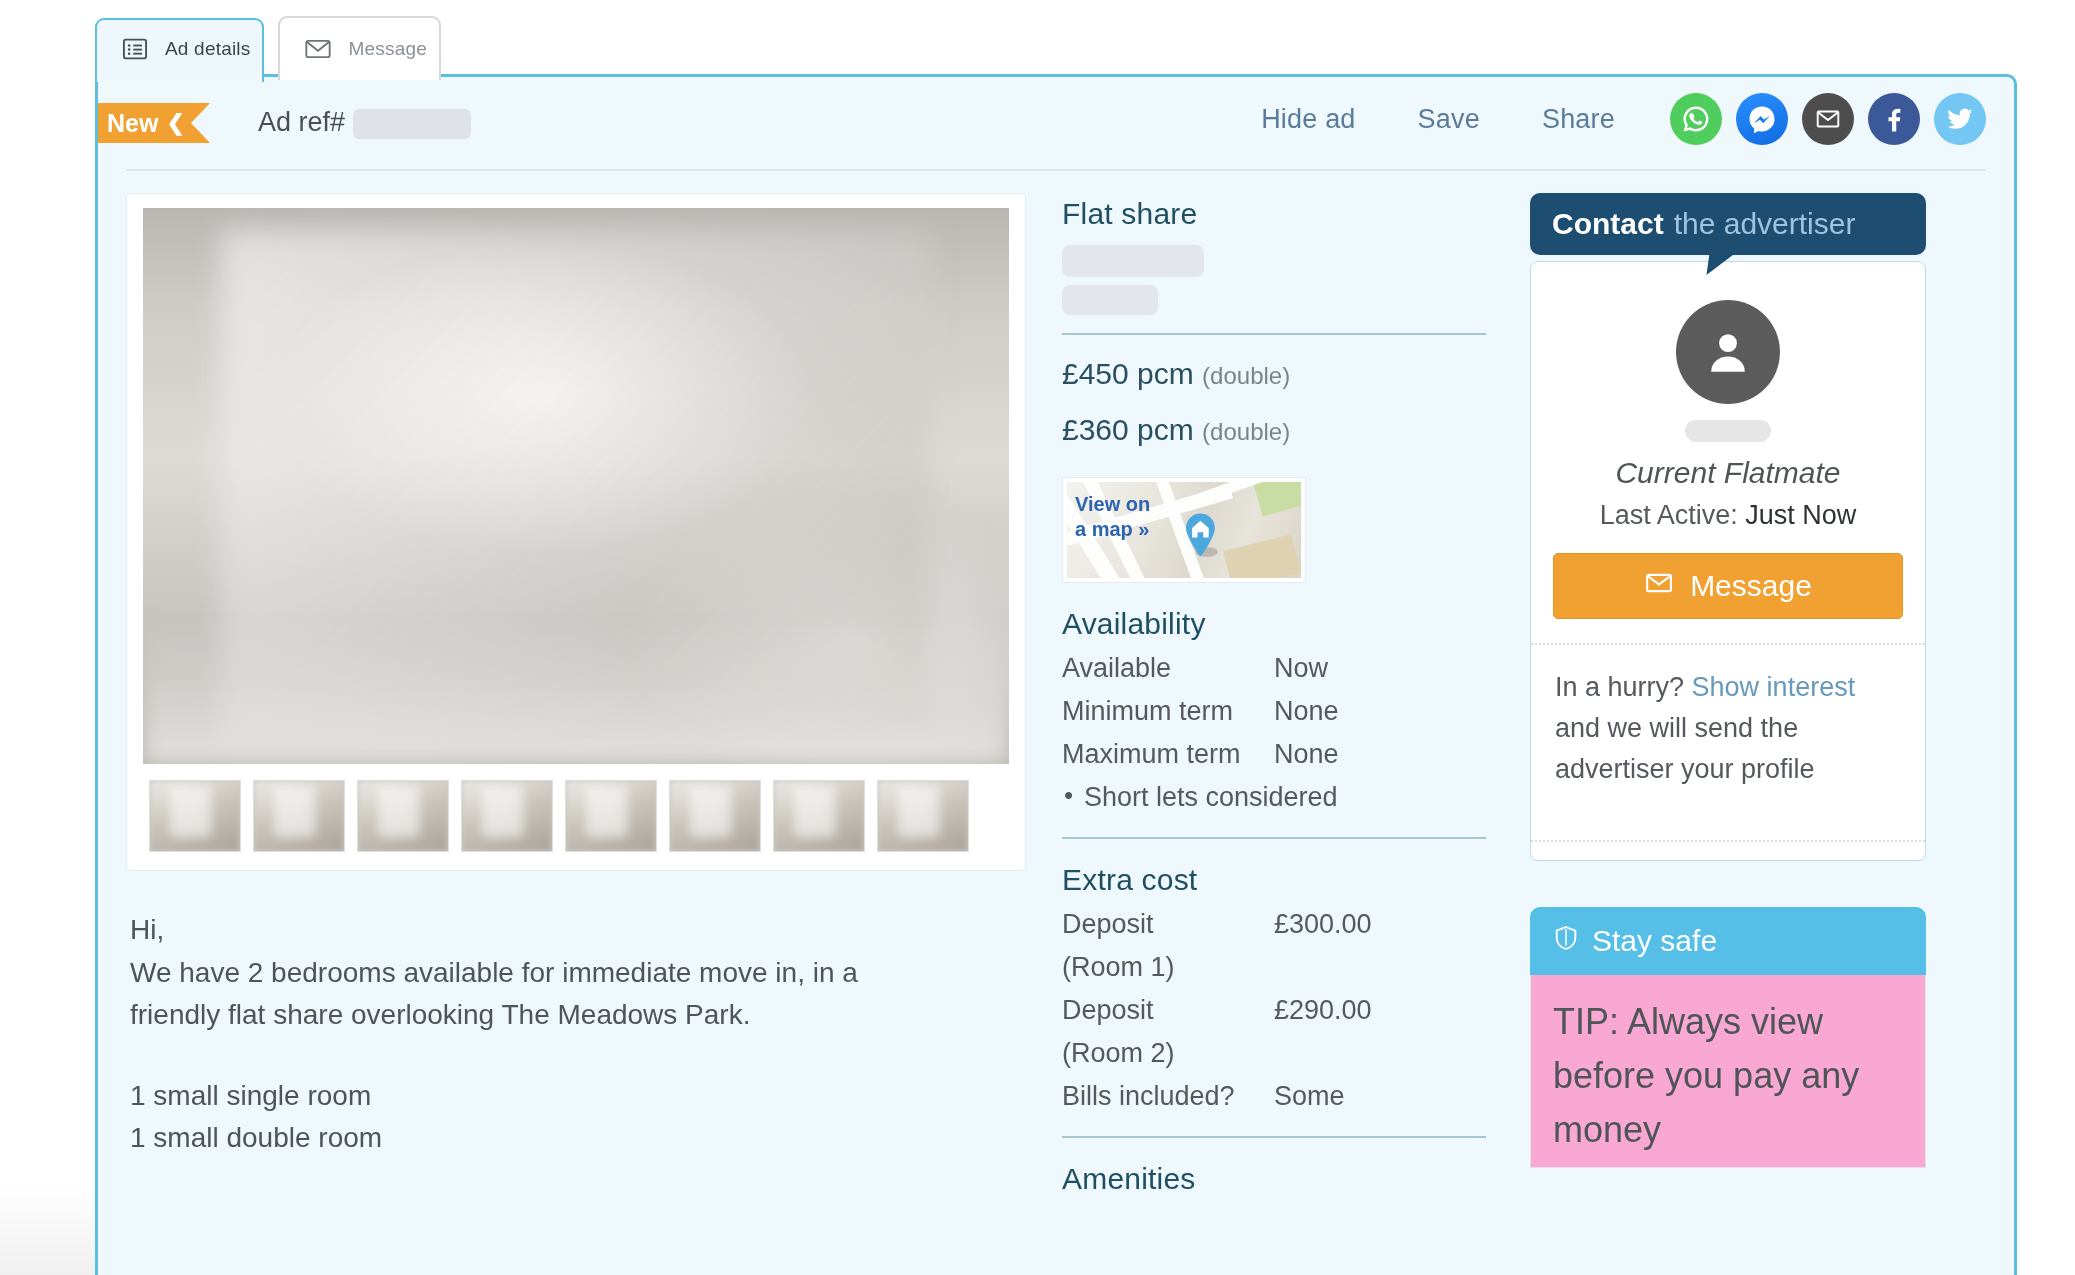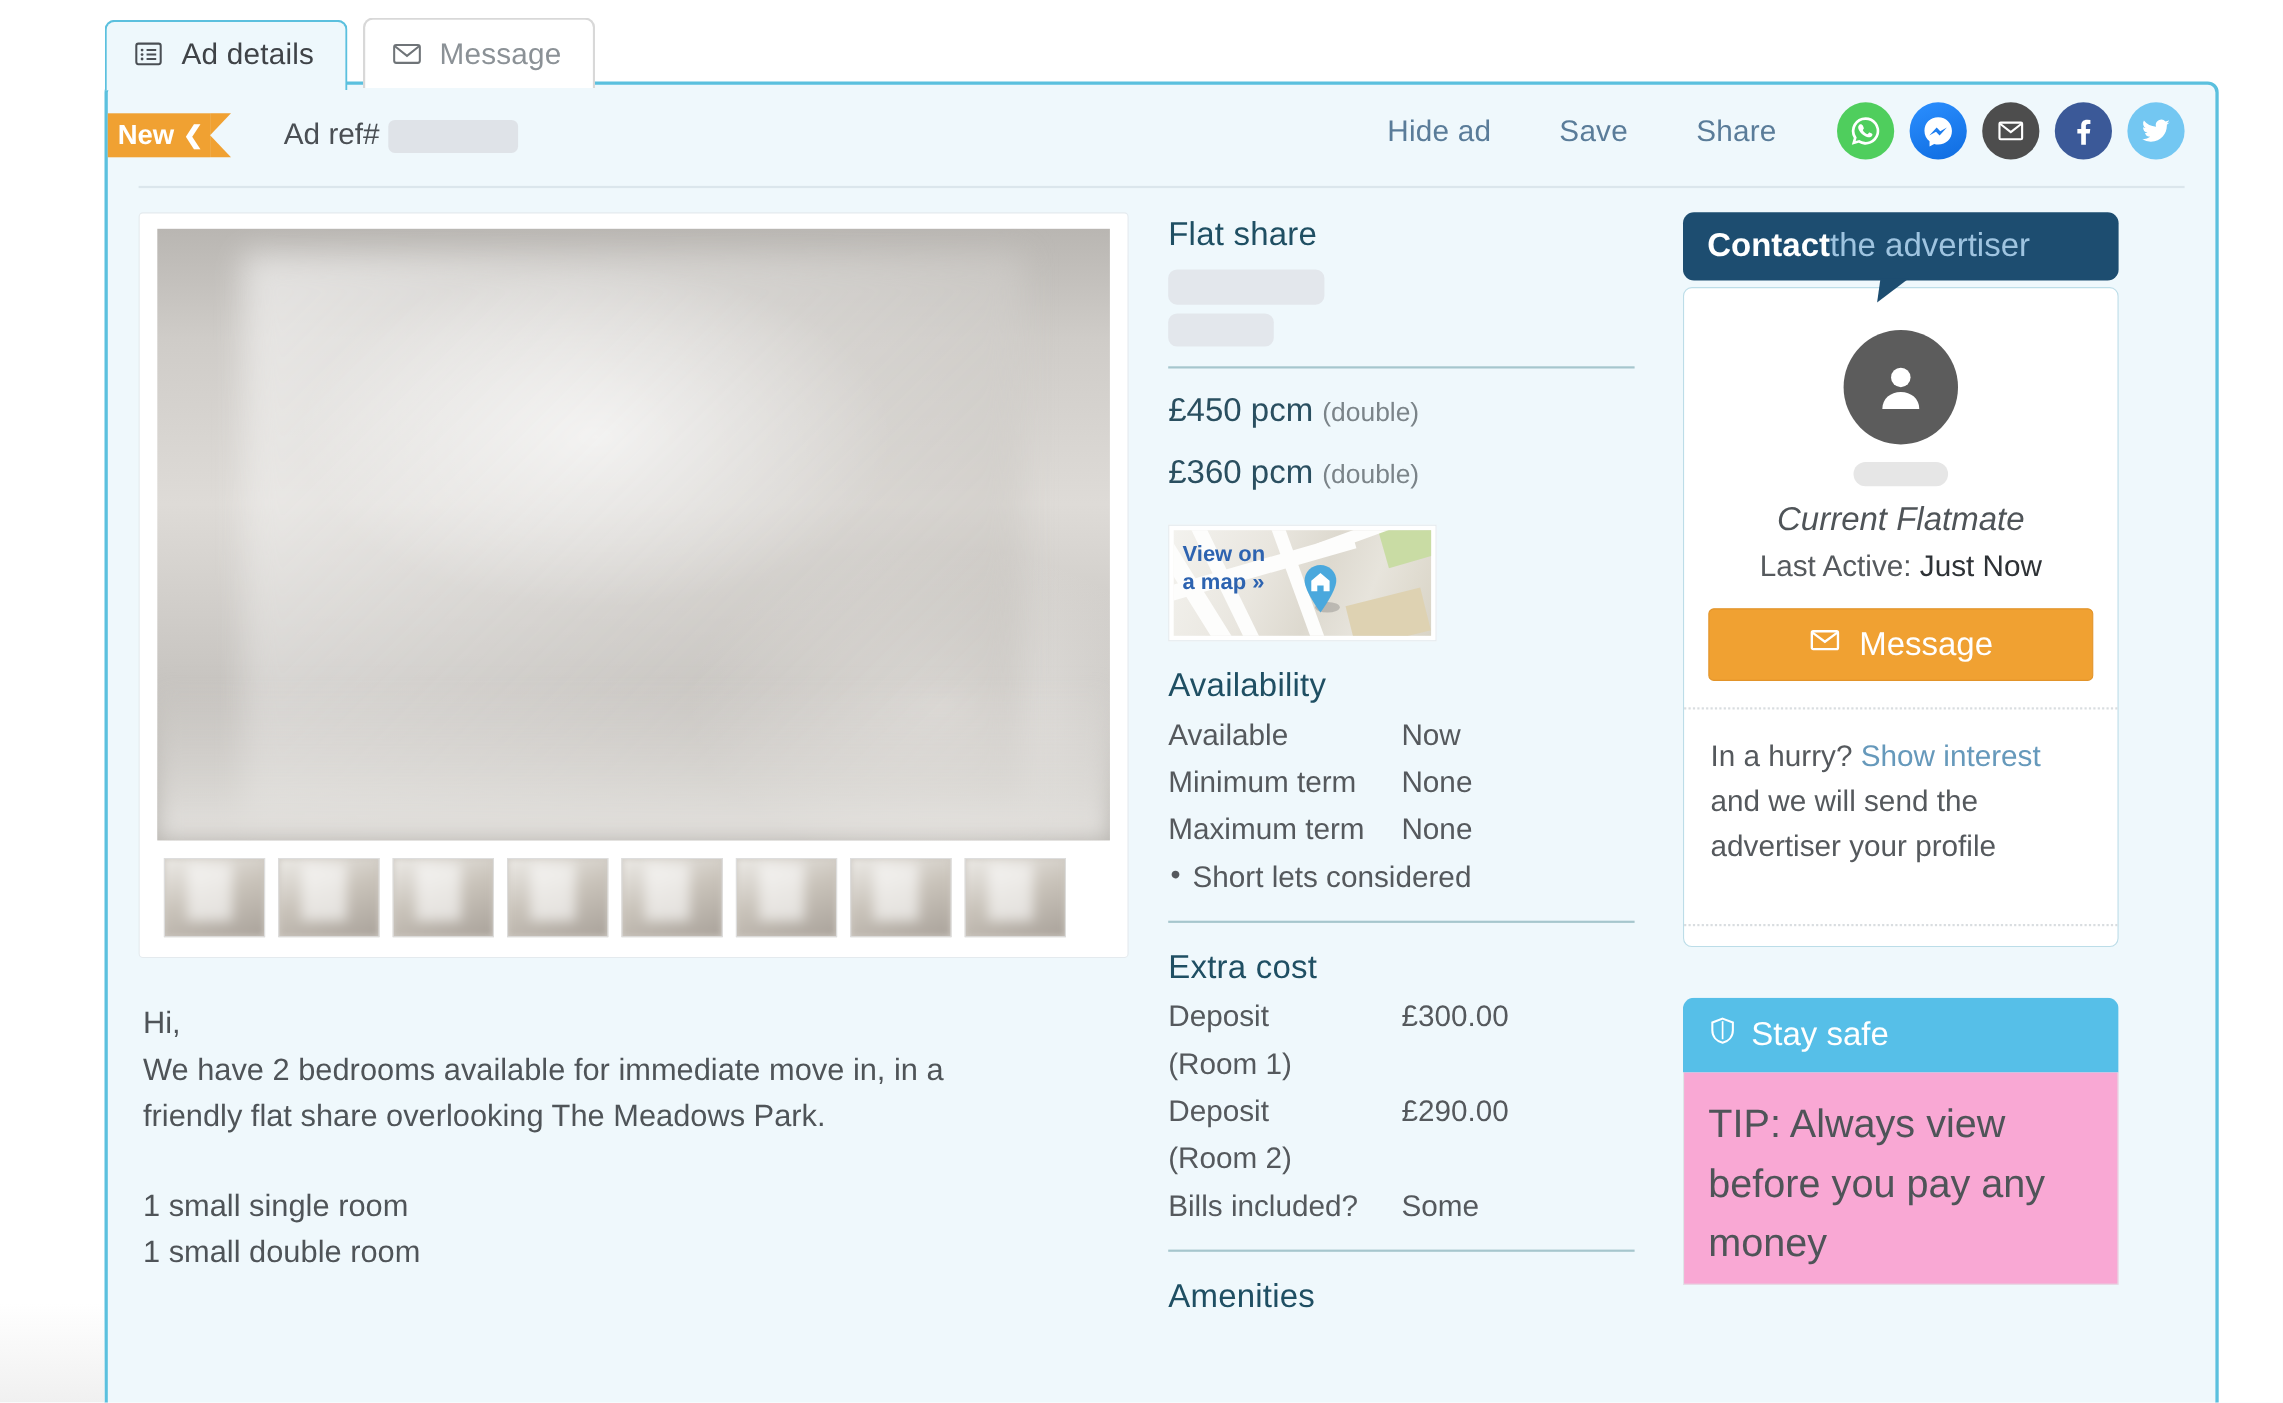--- a/index.html
+++ b/index.html
@@ -11,23 +11,23 @@
   }
   .page { position: relative; width: 2075px; height: 1275px; background:#fff; }
 
   
   .tabstrip {
     position: absolute; left: 95px; top: 8px; height: 72px;
     display: flex; align-items: flex-end; gap: 14px; z-index: 5;
   }
   .tab {
     display: flex; align-items: center; gap: 16px;
-    height: 64px; padding: 0 28px 0 24px;
+    height: 64px; padding: 0 12px 0 24px;
     border-radius: 9px 9px 0 0;
-    font-size: 27px; letter-spacing: .2px;
+    font-size: 19px; letter-spacing: .2px;
   }
   .tab.active {
     background: #eef8fc; border: 2px solid #5bc0de; border-bottom: none;
     color: #3f4347; margin-bottom: -2px; padding-bottom: 4px;
   }
   .tab.inactive {
     background: #fff; border: 2px solid #d8d8d8; border-bottom: none;
     color: #8b9196;
   }
   .tab svg { display:block; }
@@ -174,21 +174,21 @@
   .sechr { height: 2px; background: #a6c6cd; margin-top: 24px; }
   .sectitle { margin-top: 24px; }
 
   
   .contact-hd {
     background: #1d4d70; color: #fff; border-radius: 10px;
     height: 62px; display:flex; align-items:center; padding: 0 22px;
     font-size: 30px; position: relative;
   }
   .contact-hd b { font-weight: bold; }
-  .contact-hd span { color: #9fc4e0; }
+  .contact-hd span { color: #9fc4e0; margin-left: 10px; }
   .contact-hd::after {
     content:""; position:absolute; left: 178px; bottom: -20px;
     border-left: 26px solid #1d4d70; border-bottom: 22px solid transparent;
     transform: skewX(-8deg);
   }
   .contact-body {
     margin-top: 6px; background: #fff; border: 1px solid #bcdde8; border-radius: 8px;
     padding: 26px 22px 18px 22px; text-align: center;
   }
   .avatar {

